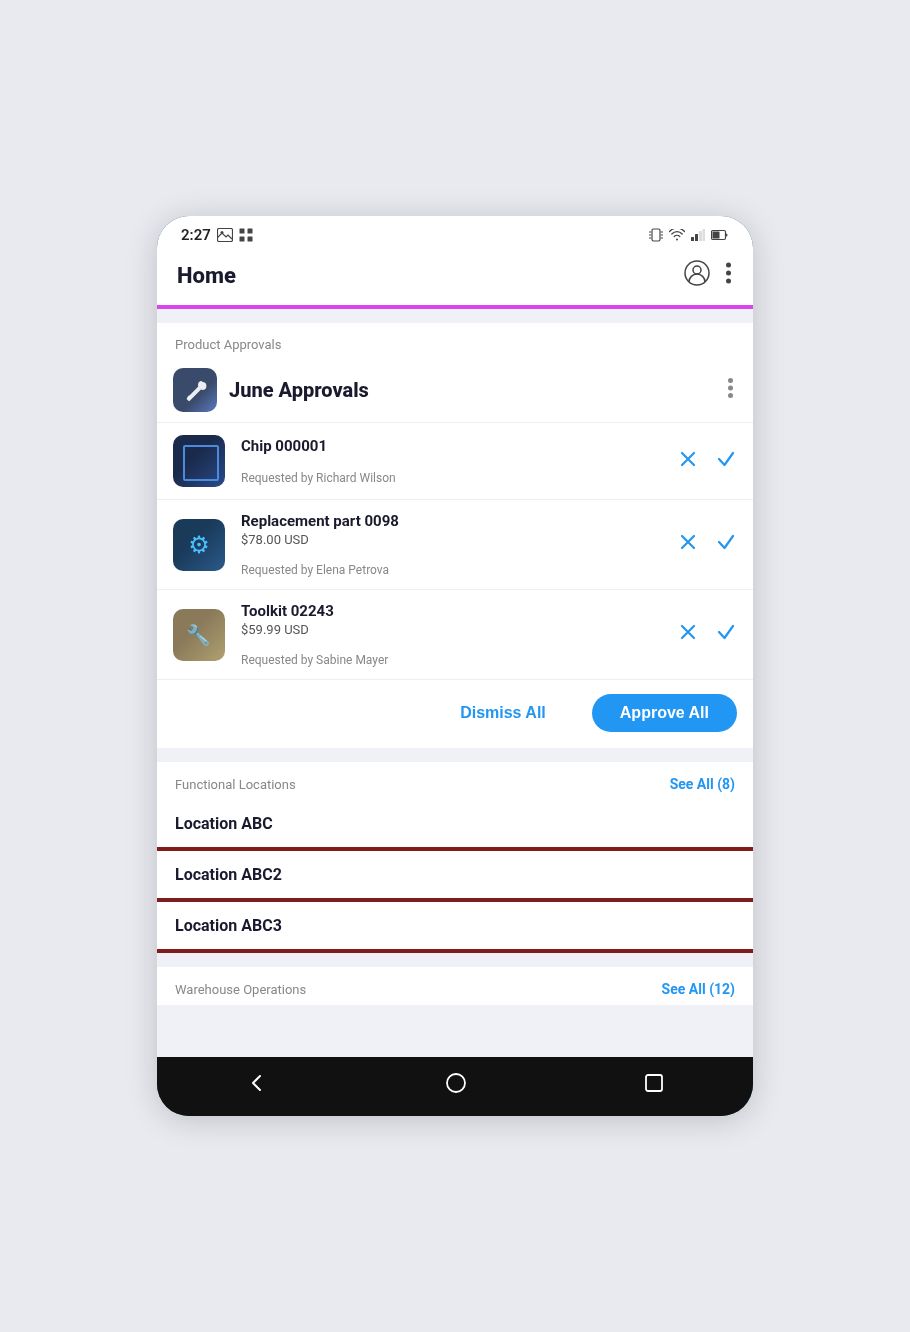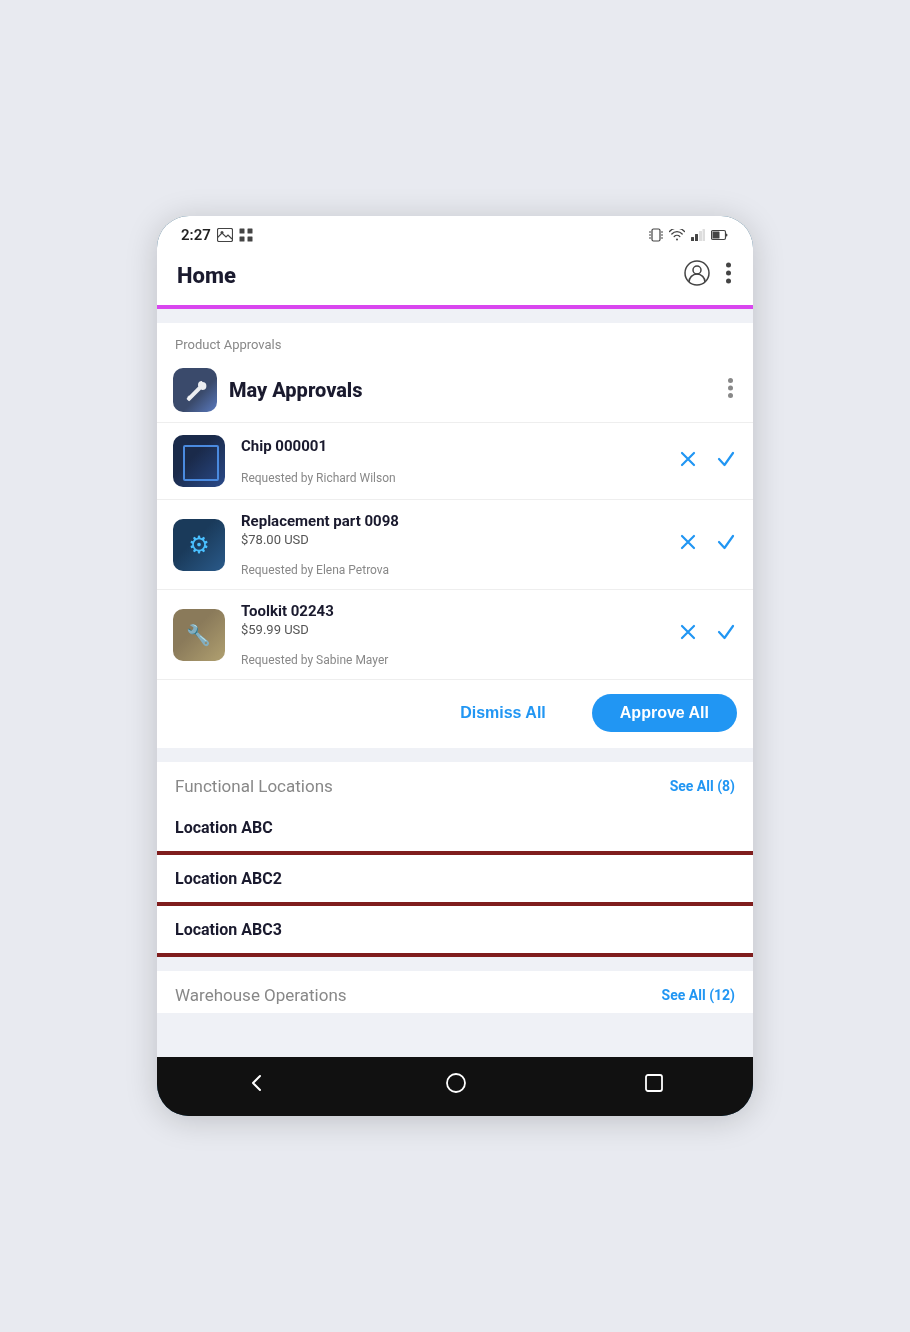--- a/index.html
+++ b/index.html
@@ -244,21 +244,21 @@
       cursor: pointer;
     }
     
     .section-header-row {
       display: flex;
       justify-content: space-between;
       align-items: center;
       padding: 14px 18px 8px 18px;
     }
     .section-header-label {
-      font-size: 17px;
+      font-size: 13px;
       color: #888;
     }
     .section-see-all {
       font-size: 14px;
       font-weight: 700;
       color: #2196F3;
       cursor: pointer;
     }
     .location-item {
       padding: 14px 18px;
@@ -372,21 +372,21 @@
     <div class="section-card">
       <div class="section-label">Product Approvals</div>
 
       <div class="approvals-header">
         <div class="approvals-icon">
           <svg width="26" height="26" viewBox="0 0 26 26" fill="none">
             <path d="M20 4a4 4 0 0 0-4 4c0 .5.1 1 .3 1.4L5 21a1 1 0 0 0 0 1.4l1.4 1.4a1 1 0 0 0 1.4 0l11.2-11.2c.4.2.9.3 1.4.3a4 4 0 0 0 0-8z" fill="white" opacity="0.9"></path>
             <circle cx="7" cy="20" r="1.5" fill="white" opacity="0.6"></circle>
           </svg>
         </div>
-        <span class="approvals-title">May Approvals</span>
+        <span class="approvals-title">June Approvals</span>
         <span class="more-dots">
           <svg width="5" height="20" viewBox="0 0 5 20" fill="#888">
             <circle cx="2.5" cy="2.5" r="2.5"></circle>
               <circle cx="2.5" cy="10" r="2.5"></circle>
               <circle cx="2.5" cy="17.5" r="2.5"></circle>
           </svg>
         </span>
       </div>
 
       <div>

